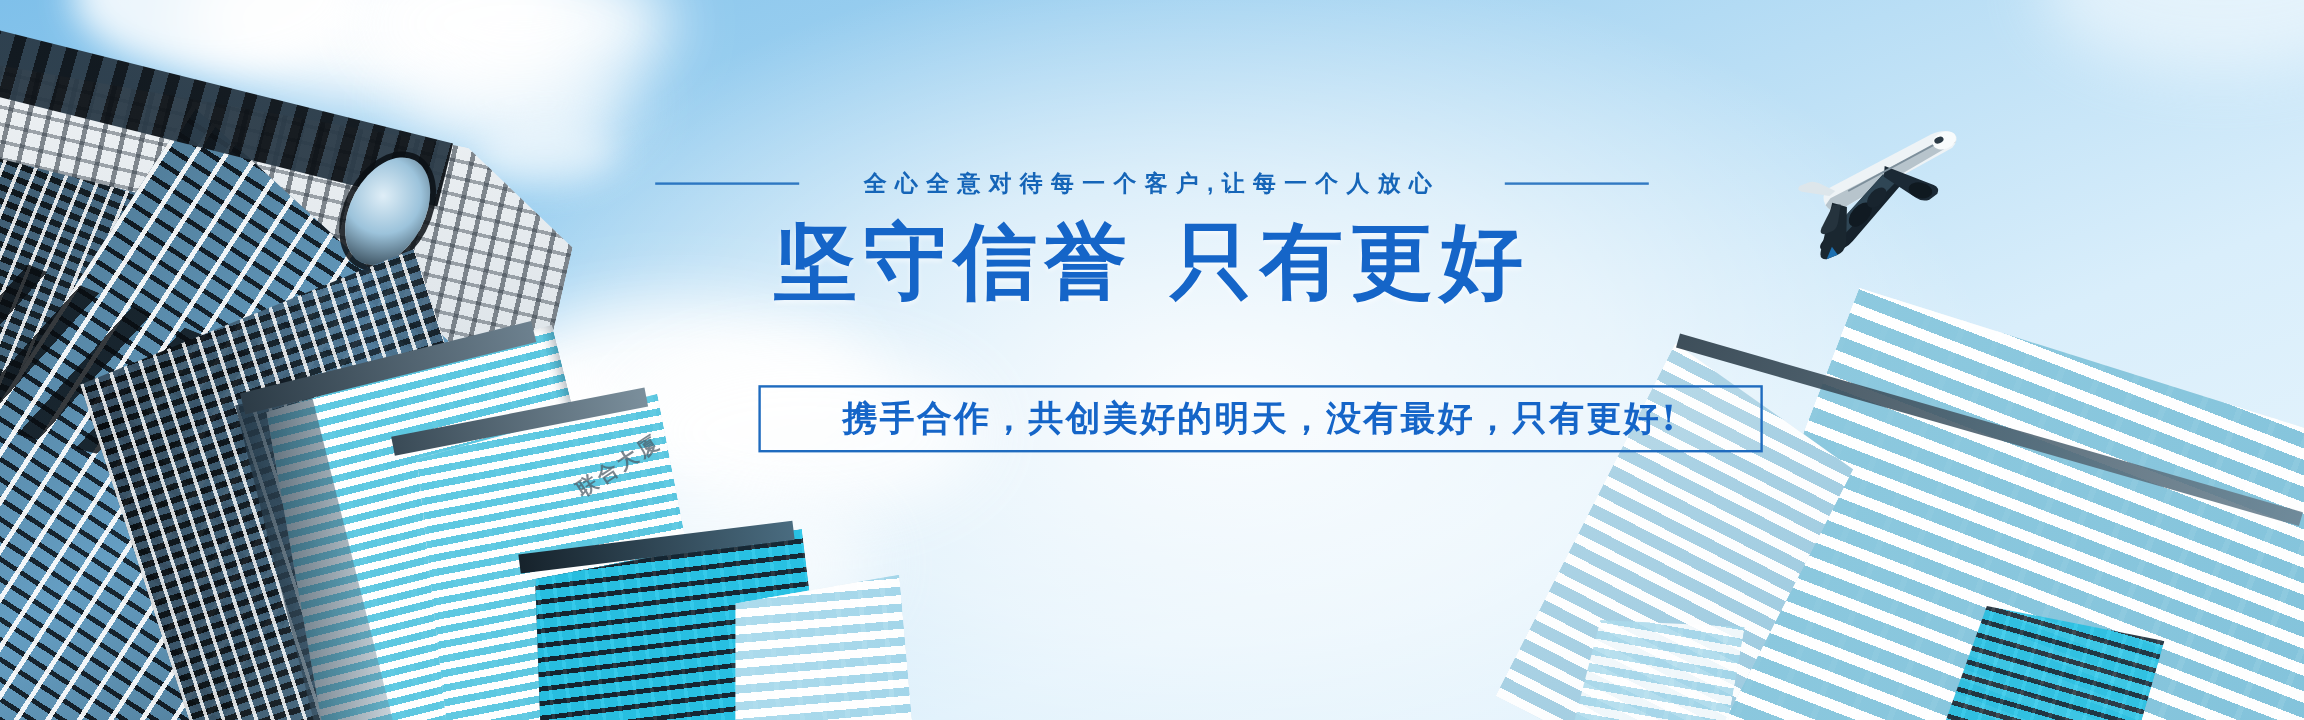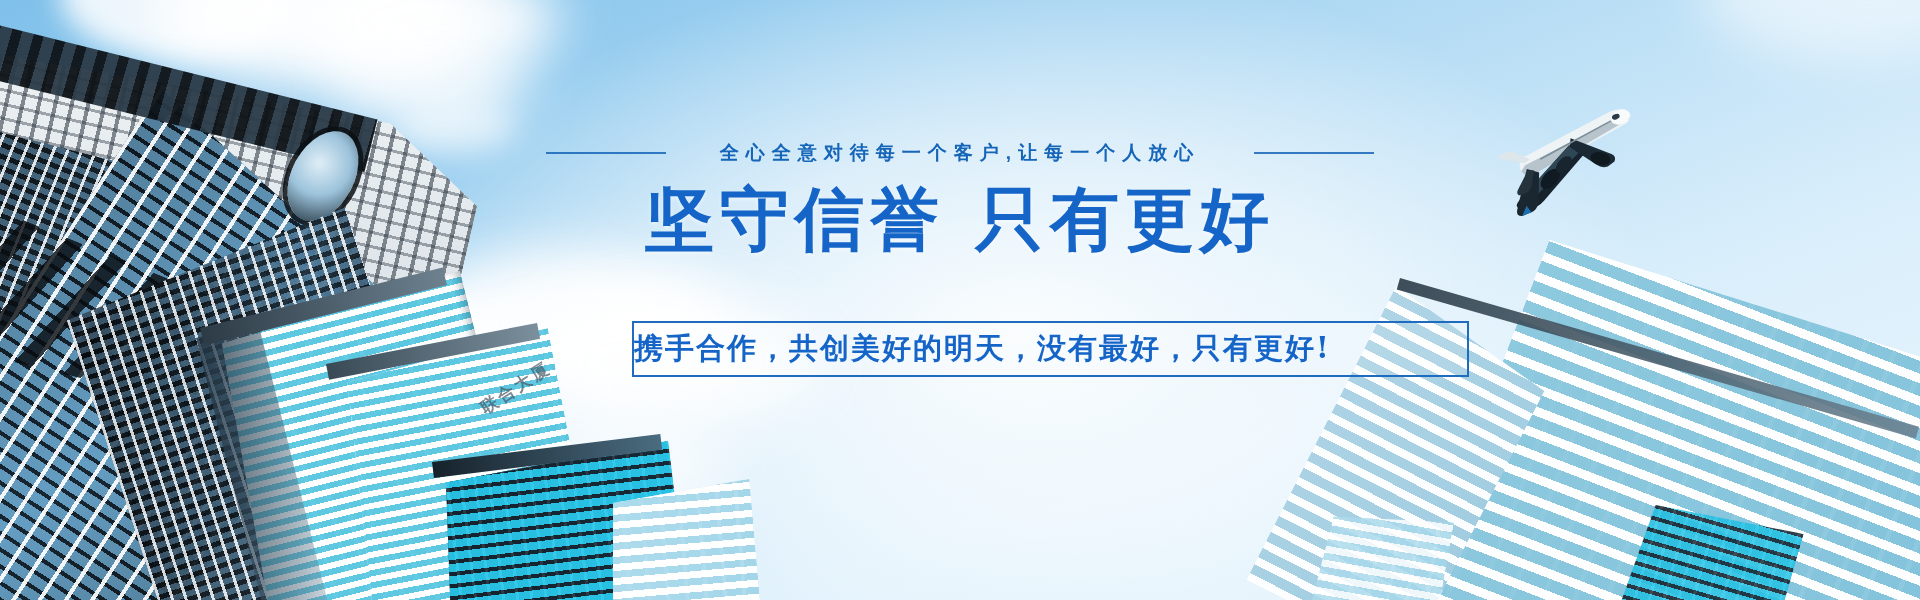--- a/index.html
+++ b/index.html
@@ -67,21 +67,21 @@
     position:absolute;left:0;top:178px;width:1920px;text-align:center;
     font-family:"DejaVu Serif","Liberation Serif",serif;
     font-weight:700;font-size:69px;letter-spacing:6px;color:#1565c8;
     white-space:nowrap;line-height:1.18;
     text-shadow:0 2px 4px rgba(255,255,255,.55);
   }
 
   #subtitlewrap{
     position:absolute;left:632px;top:321px;width:837px;height:56px;
     border:2px solid #1f6bbf;
-    display:flex;align-items:center;justify-content:flex-start;
+    display:flex;align-items:center;justify-content:center;
     box-sizing:border-box;
     background:rgba(255,255,255,.10);
   }
   #subtitle{
     font-family:"DejaVu Serif","Liberation Serif",serif;
     font-weight:700;font-size:29px;letter-spacing:2px;color:#1565c8;
     white-space:nowrap;
   }
 
   

